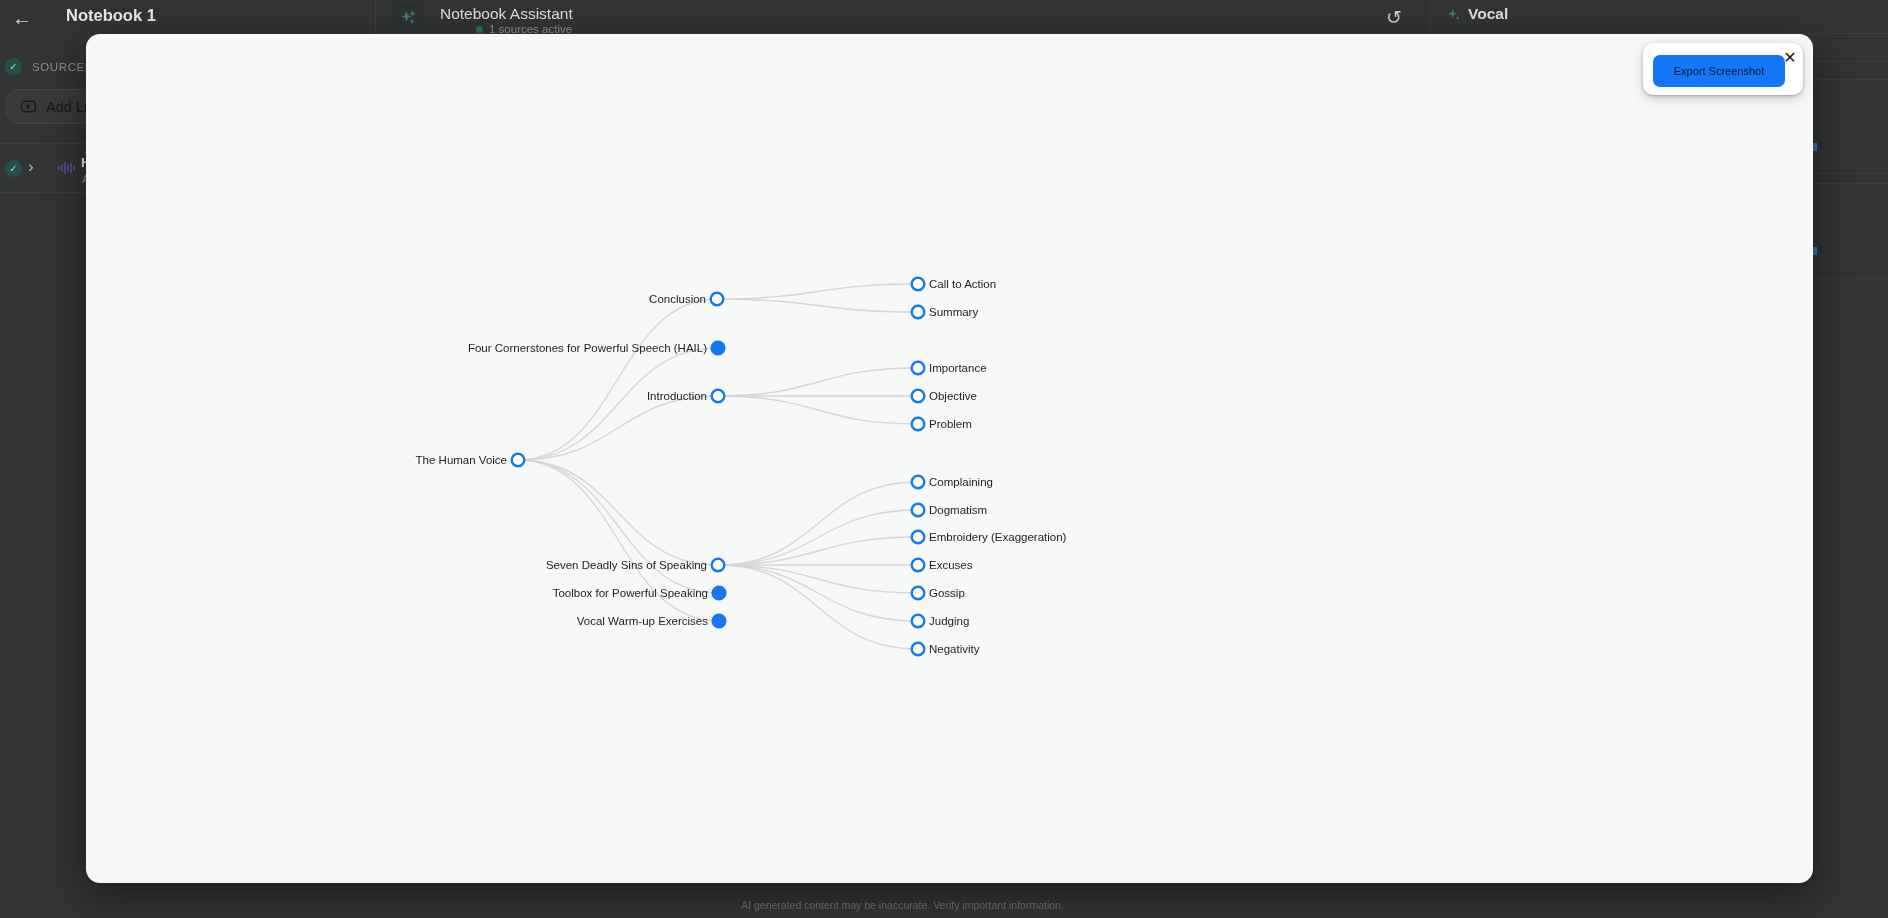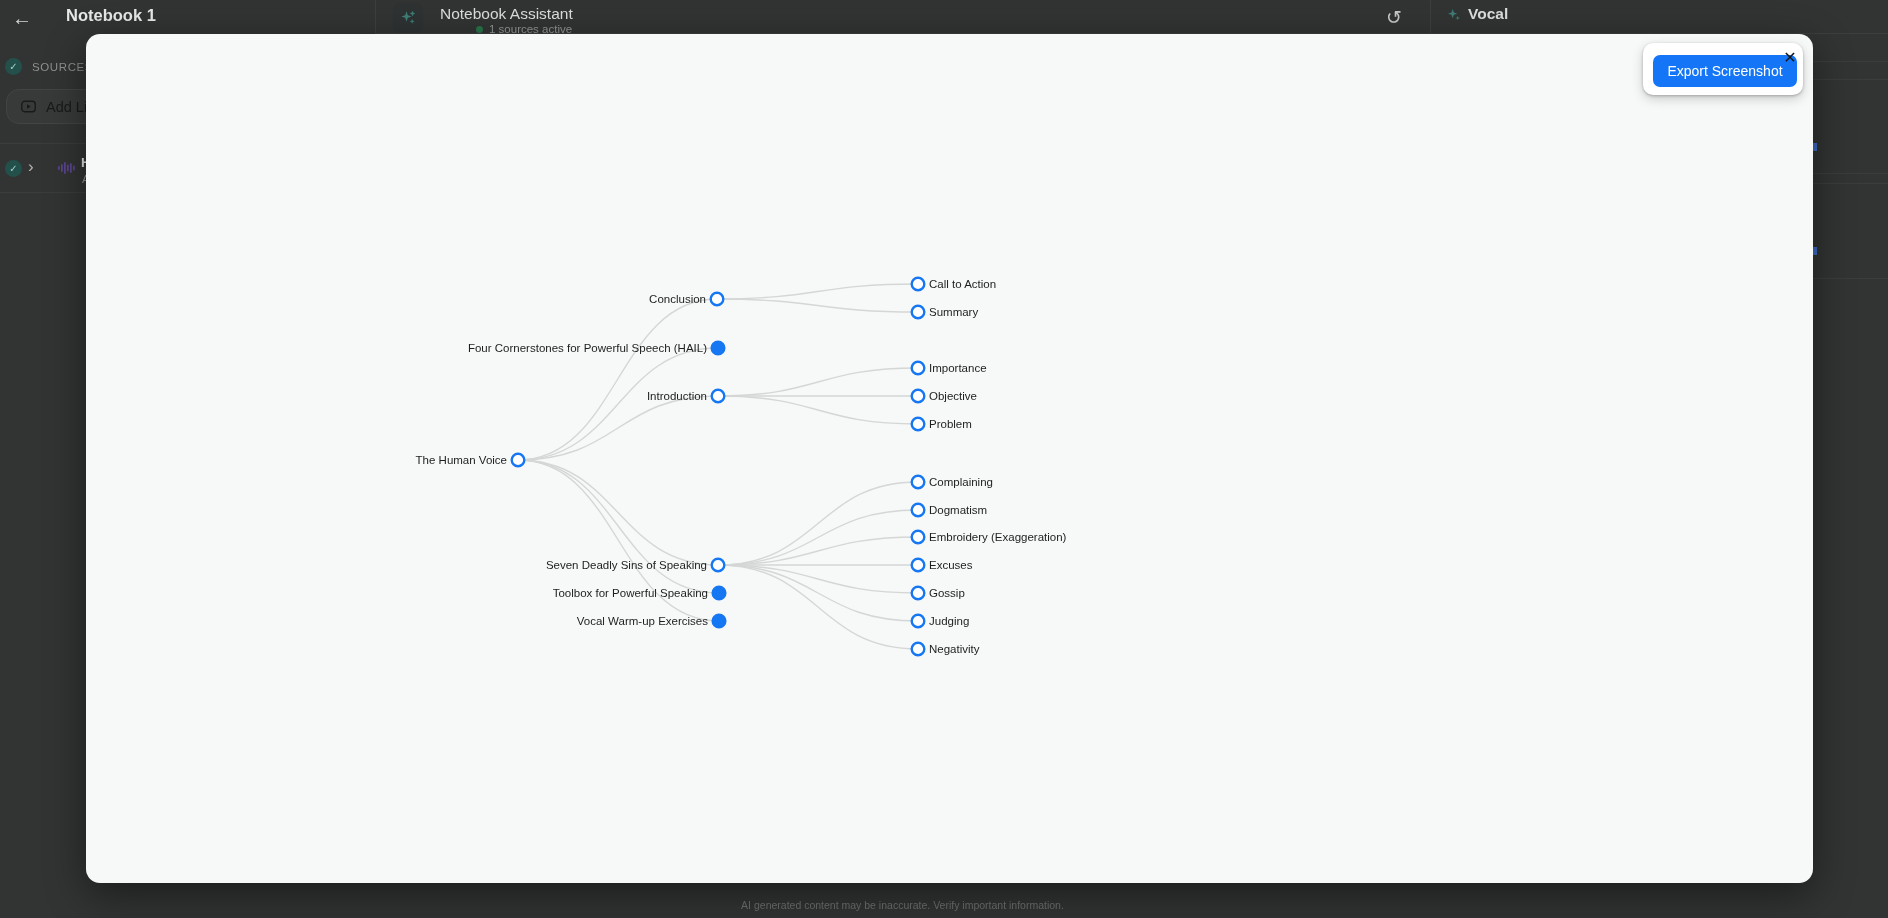--- a/index.html
+++ b/index.html
@@ -49,22 +49,22 @@
   .footer-disclaimer { left:375px; top:899px; width:1055px; text-align:center;
     font-size:10.5px; color:#6e7170; }
 
   
   .modal { left:86px; top:34px; width:1727px; height:849px; background:#f7f8f8;
     border-radius:14px; box-shadow:0 12px 40px rgba(0,0,0,0.45); z-index:10; }
   .modal svg { position:absolute; left:0; top:0; }
 
   .export-card { left:1643px; top:43px; width:160px; height:52px; background:#ffffff;
     border-radius:10px; box-shadow:0 1px 3px rgba(0,0,0,0.25), 0 4px 12px rgba(0,0,0,0.18); z-index:11; }
-  .export-button { position:absolute; left:10px; top:12px; width:144px; height:32px;
-    background:#1476f7; border:none; border-radius:7px; color:#ffffff; font-size:14px;
+  .export-button { position:absolute; left:10px; top:12px; width:132px; height:32px;
+    background:#1476f7; border:none; border-radius:7px; color:#0f172a; font-size:11px;
     font-family:"Liberation Sans", sans-serif; display:flex; align-items:center; justify-content:center;
     white-space:nowrap; cursor:pointer; }
   .close-icon { left:1781px; top:49px; width:18px; height:18px; z-index:12;
     font-size:16px; color:#17191a; line-height:18px; text-align:center; cursor:pointer; }
 
   
   .mm-link { fill:none; stroke:#d5d6d6; stroke-width:1.4px; }
   .mm-node-open { fill:#ffffff; stroke:#1677f3; stroke-width:2.4px; cursor:pointer; }
   .mm-node-filled { fill:#1677f3; stroke:#1677f3; stroke-width:1.5px; cursor:pointer; }
   .mm-label { font-family:"Liberation Sans", sans-serif; font-size:11.5px; fill:#1d1f1f; cursor:pointer; }

